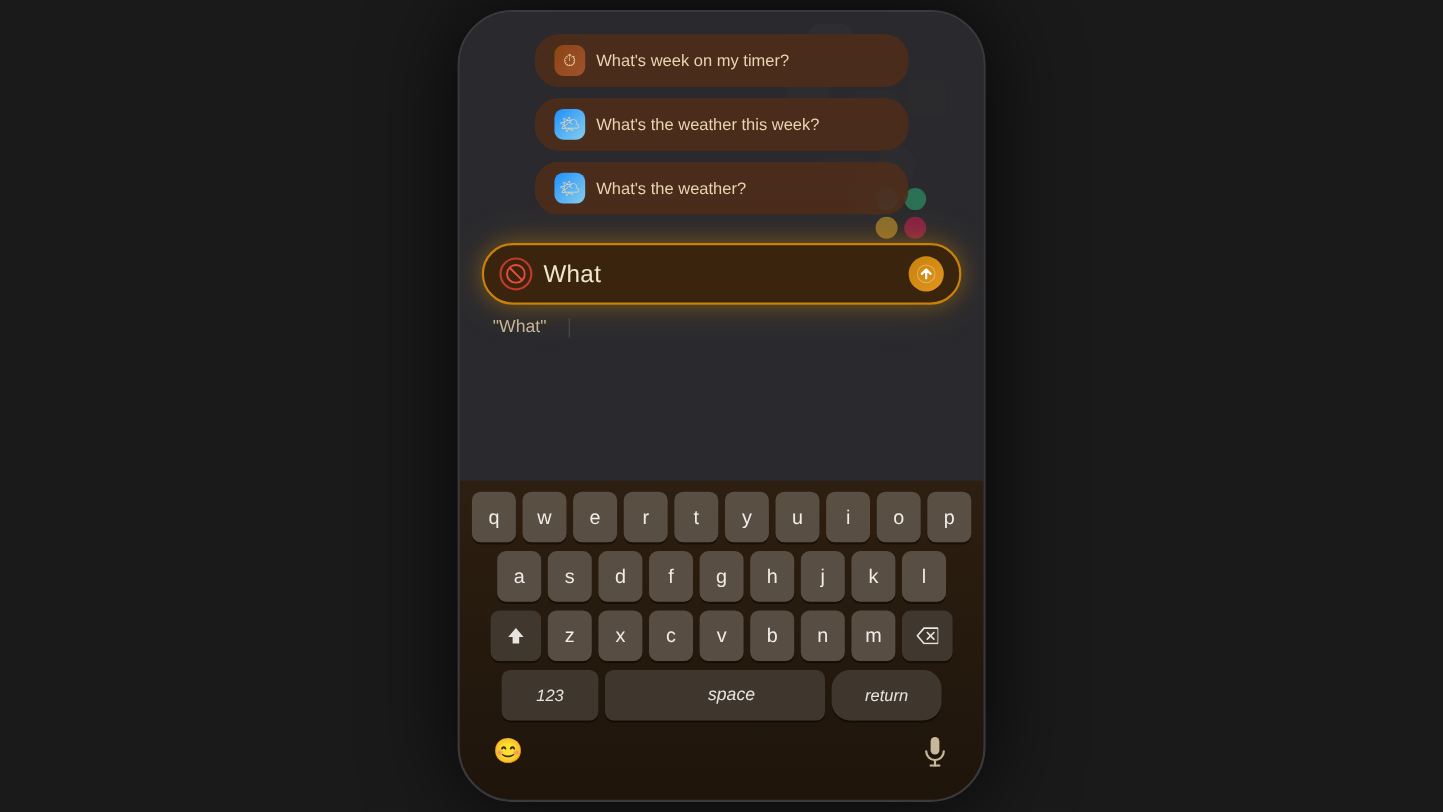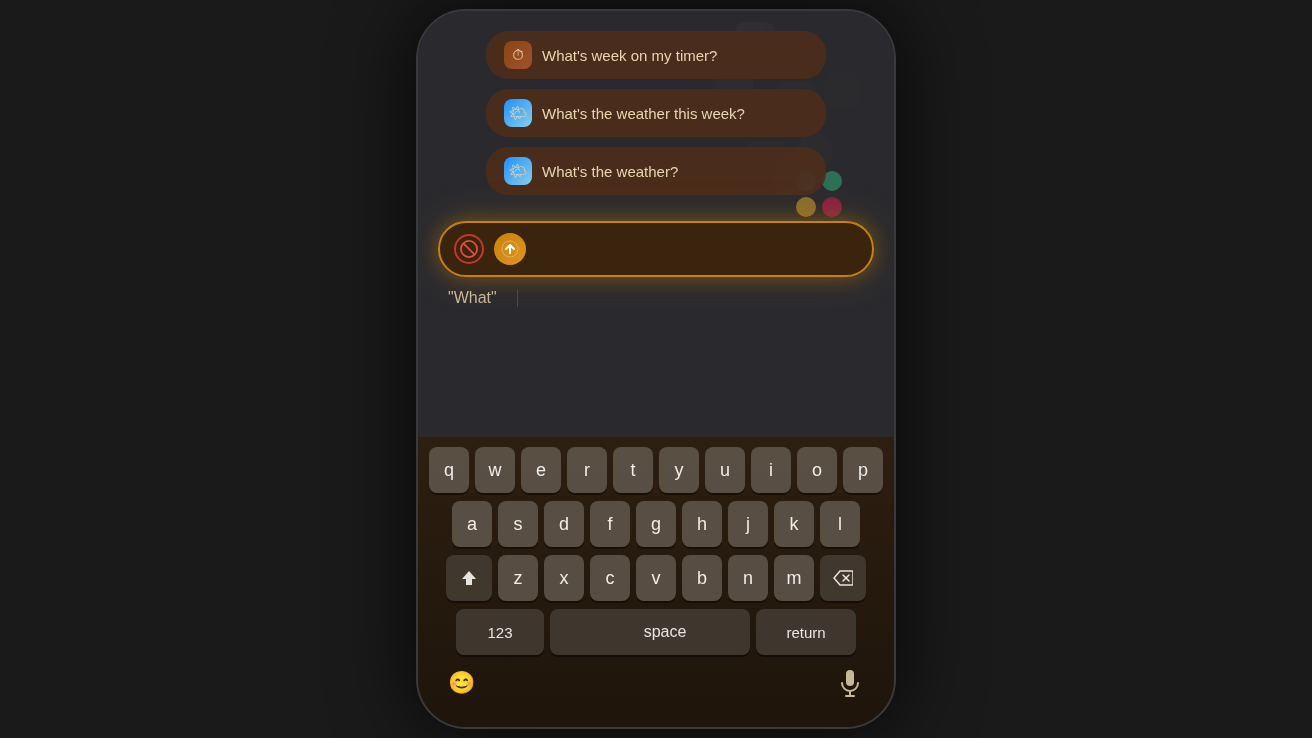--- a/index.html
+++ b/index.html
@@ -196,20 +196,21 @@
       justify-content: center;
       cursor: pointer;
       box-shadow: 0 2px 0 rgba(0,0,0,0.4);
       flex-shrink: 0;
     }
 
     .key-special {
       background: rgba(75, 68, 60, 0.7);
       color: #e8e4e0;
       font-size: 14px;
+      font-style: italic;
     }
 
     .key-shift {
       width: 46px;
     }
 
     .key-delete {
       width: 46px;
     }
 
@@ -226,20 +227,21 @@
 
     .key-space {
       width: 200px;
       font-size: 16px;
       padding-left: 30px;
     }
 
     .key-return {
       width: 100px;
       font-size: 15px;
+      border-radius: 17px;
     }
 
     .keyboard-bottom-bar {
       display: flex;
       justify-content: space-between;
       align-items: center;
       padding: 8px 16px 4px;
     }
 
     .keyboard-emoji-btn {
@@ -337,20 +339,21 @@
   <div class="search-bar-container">
     <div class="search-bar">
 
       <div class="search-left-icon">
         <svg viewBox="0 0 20 20" xmlns="http://www.w3.org/2000/svg">
           <circle cx="10" cy="10" r="9" fill="none" stroke="#e74c3c" stroke-width="2"></circle>
           <line x1="4" y1="4" x2="16" y2="16" stroke="#e74c3c" stroke-width="2"></line>
         </svg>
       </div>
 
+      <div class="search-input-text">What</div>
 
       <div class="search-submit-btn">
         <svg width="18" height="18" viewBox="0 0 18 18" xmlns="http://www.w3.org/2000/svg">
           <circle cx="9" cy="9" r="8" fill="none" stroke="rgba(255,255,255,0.3)" stroke-width="1"></circle>
           <path d="M9 13V5M5 9l4-4 4 4" stroke="white" stroke-width="2" stroke-linecap="round" stroke-linejoin="round" fill="none"></path>
         </svg>
       </div>
     </div>
   </div>
 

